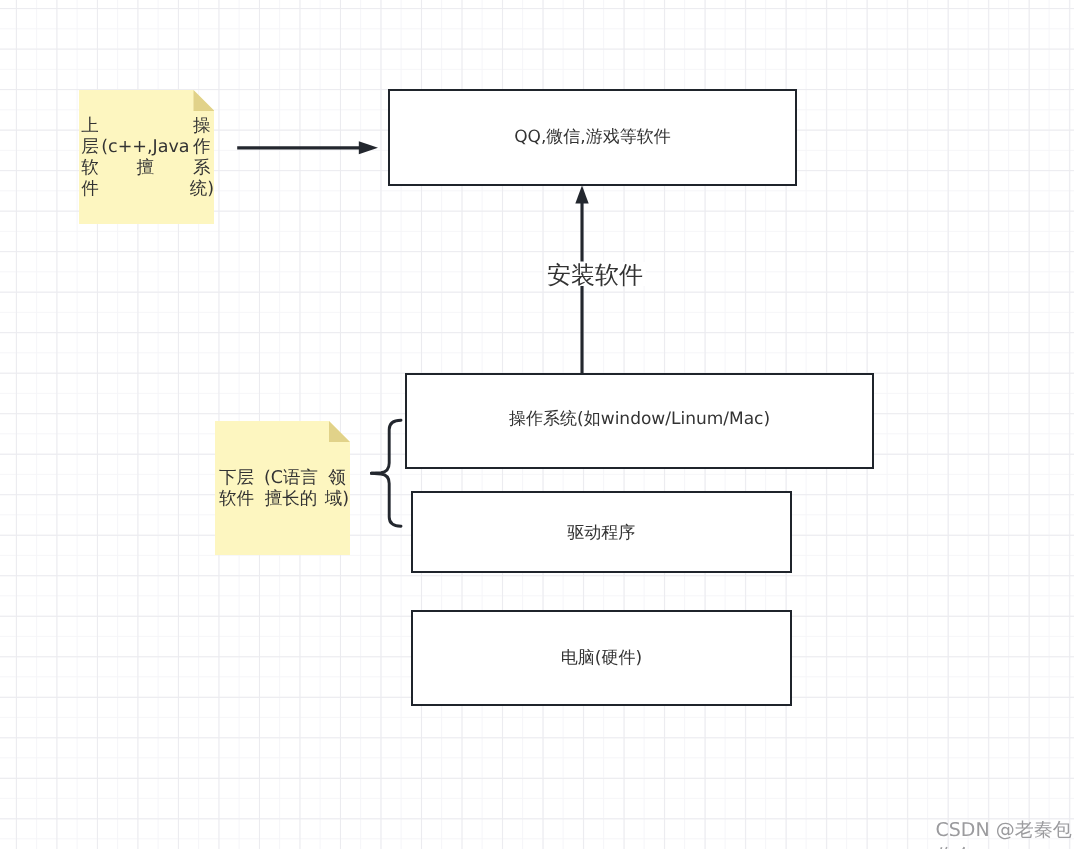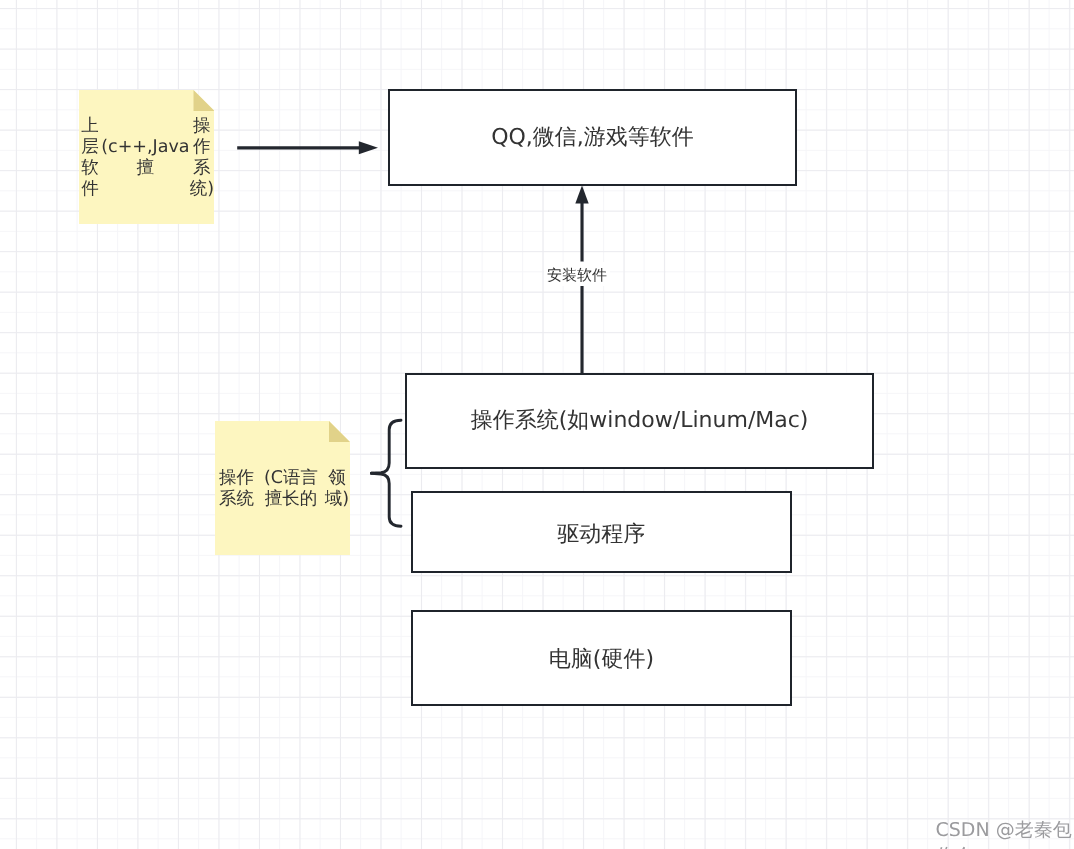--- a/index.html
+++ b/index.html
@@ -12,21 +12,21 @@
     background-image:
       linear-gradient(to right,#ebebef 1px,transparent 1px),
       linear-gradient(to bottom,#ebebef 1px,transparent 1px),
       linear-gradient(to right,#f5f5f8 1px,transparent 1px),
       linear-gradient(to bottom,#f5f5f8 1px,transparent 1px);
     background-size:40.52px 40.52px,40.52px 40.52px,20.26px 20.26px,20.26px 20.26px;
     background-position:15.9px 8.1px,15.9px 8.1px,15.9px 8.1px,15.9px 8.1px;
   }
   .box{position:absolute;background:#ffffff;border:2.8px solid #1f242b;box-sizing:border-box;
        display:flex;align-items:center;justify-content:center;
-       color:#333333;font-size:22px;}
+       color:#333333;font-size:17px;}
   .note{position:absolute;font-size:17.5px;color:#333;text-align:center;}
   .note-bg{position:absolute;left:0;top:0;width:100%;height:100%;}
   .note-text{position:absolute;left:0;top:1.2px;width:100%;height:100%;
     display:flex;flex-direction:row;align-items:center;justify-content:center;
     line-height:20.8px;}
   svg.ov{position:absolute;left:0;top:0;width:1074px;height:849px;overflow:visible}
   .wm{position:absolute;color:#9b9b9e;font-size:19px;margin-left:48px;}
 </style>
 </head>
 <body>
@@ -69,22 +69,22 @@
       <div>(c++,Java擅</div>
       <div>操作系统)</div>
     </div>
   </div>
   <div class="note" style="left:214.8px;top:420.6px;width:135px;height:134.3px">
     <svg class="note-bg" viewBox="0 0 135 134.3">
       <path d="M0 0 L114 0 L135 21 L135 134.3 L0 134.3 Z" fill="#fdf6c0"></path>
       <path d="M114 0 L135 21 L114 21 Z" fill="#e1d289"></path>
     </svg>
     <div class="note-text">
-      <div>操作系统</div>
+      <div>下层软件</div>
       <div>(C语言擅长的</div>
       <div>领域)</div>
     </div>
   </div>
 
-  <div class="edge-label" style="position:absolute;left:543.9px;top:261.5px;font-size:15px;line-height:22px;color:#333;background:#ffffff;padding:2.5px 3px 0 3px">安装软件</div>
+  <div class="edge-label" style="position:absolute;left:543.9px;top:261.5px;font-size:24px;line-height:22px;color:#333;background:#ffffff;padding:2.5px 3px 0 3px">安装软件</div>
 
   <div class="wm" style="left:887.5px;top:816.8px">CSDN @老秦包你会</div>
 </div>
 
 </body></html>

